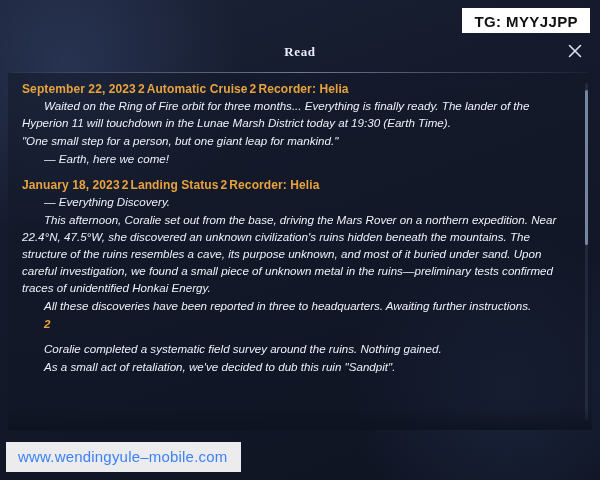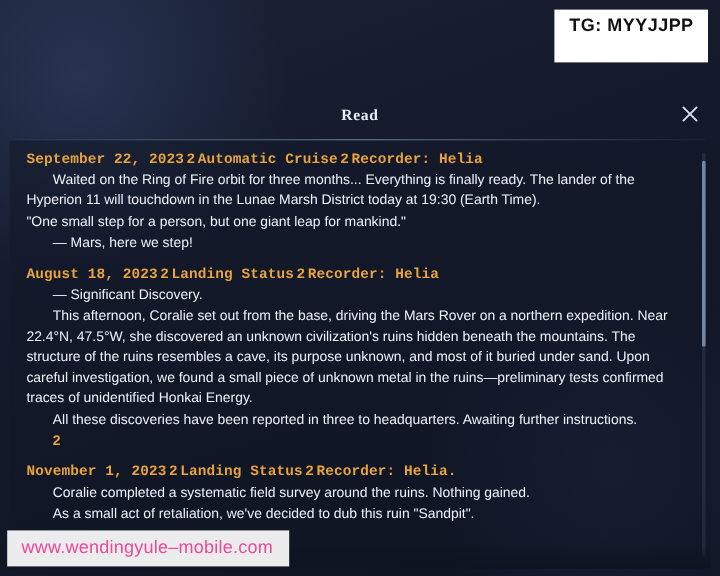--- a/index.html
+++ b/index.html
@@ -50,50 +50,49 @@
   
   #tg-tag {
     position: absolute;
     right: 10px;
     top: 8px;
     background: #ffffff;
     color: #111111;
     font-size: 15px;
     font-weight: bold;
     letter-spacing: 0.4px;
-    padding: 5px 12px 22px 12px;
+    padding: 5px 12px 3px 12px;
     z-index: 40;
     font-family: "Liberation Sans", sans-serif;
   }
 
   
   #site-watermark {
     position: absolute;
     left: 6px;
     bottom: 8px;
     background: rgba(255,255,255,0.92);
-    color: #ec4899;
+    color: #3b82f6;
     font-size: 15px;
     padding: 6px 14px 7px 12px;
     z-index: 40;
     letter-spacing: 0.2px;
     font-family: "Liberation Sans", sans-serif;
   }
 
   
   #reader-panel {
     position: absolute;
     left: 8px;
     top: 44px;
     width: 584px;
     height: 386px;
     display: flex;
     flex-direction: column;
     z-index: 20;
-    margin-top: 44px;
   }
 
   #reader-header {
     position: relative;
     height: 26px;
     flex: 0 0 auto;
   }
   #reader-title {
     position: absolute;
     left: 0;
@@ -133,34 +132,35 @@
 
   .entry {
     margin-bottom: 9px;
   }
   .entry-head {
     color: #e8a33d;
     font-size: 12px;
     font-weight: bold;
     line-height: 1.35;
     letter-spacing: 0.1px;
-    font-family: Liberation Mono, monospace;
+    font-family: Liberation Sans, sans-serif;
   }
   .entry-head .sep {
     color: #e8a33d;
     font-weight: bold;
     padding: 0 2px;
   }
   .para {
     color: #eef1f8;
     font-size: 11.6px;
     line-height: 1.46;
     margin: 1px 0 0 0;
     text-indent: 22px;
     font-family: "Liberation Sans", sans-serif;
+    font-style: italic;
   }
   .para.noindent {
     text-indent: 0;
   }
   .para.glyph-line {
     text-indent: 22px;
     color: #e8a33d;
     font-weight: bold;
   }
 
@@ -216,37 +216,34 @@
     <div id="header-rule"></div>
 
     <div id="reader-body">
 
       <div class="entry">
         <div class="entry-head">
           <span>September 22, 2023</span><span class="sep">2</span><span>Automatic Cruise</span><span class="sep">2</span><span>Recorder: Helia</span>
         </div>
         <p class="para">Waited on the Ring of Fire orbit for three months... Everything is finally ready. The lander of the Hyperion 11 will touchdown in the Lunae Marsh District today at 19:30 (Earth Time).</p>
         <p class="para noindent">"One small step for a person, but one giant leap for mankind."</p>
-        <p class="para">— Mars, here we step!</p>
+        <p class="para">— Earth, here we come!</p>
       </div>
 
       <div class="entry">
         <div class="entry-head">
-          <span>August 18, 2023</span><span class="sep">2</span><span>Landing Status</span><span class="sep">2</span><span>Recorder: Helia</span>
+          <span>January 18, 2023</span><span class="sep">2</span><span>Landing Status</span><span class="sep">2</span><span>Recorder: Helia</span>
         </div>
-        <p class="para">— Significant Discovery.</p>
+        <p class="para">— Everything Discovery.</p>
         <p class="para">This afternoon, Coralie set out from the base, driving the Mars Rover on a northern expedition. Near 22.4°N, 47.5°W, she discovered an unknown civilization's ruins hidden beneath the mountains. The structure of the ruins resembles a cave, its purpose unknown, and most of it buried under sand. Upon careful investigation, we found a small piece of unknown metal in the ruins—preliminary tests confirmed traces of unidentified Honkai Energy.</p>
         <p class="para">All these discoveries have been reported in three to headquarters. Awaiting further instructions.</p>
         <p class="para glyph-line">2</p>
       </div>
 
       <div class="entry">
-        <div class="entry-head">
-          <span>November 1, 2023</span><span class="sep">2</span><span>Landing Status</span><span class="sep">2</span><span>Recorder: Helia.</span>
-        </div>
         <p class="para">Coralie completed a systematic field survey around the ruins. Nothing gained.</p>
         <p class="para">As a small act of retaliation, we've decided to dub this ruin "Sandpit".</p>
 
       </div>
 
       <div id="scroll-rail">
         <div id="scroll-thumb"></div>
       </div>
       <div id="body-fade"></div>
     </div>

